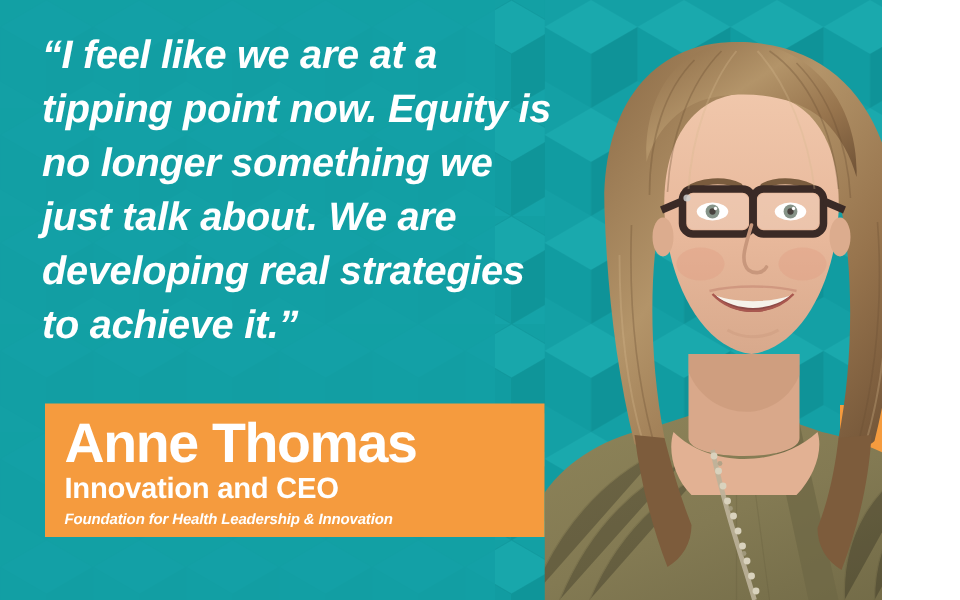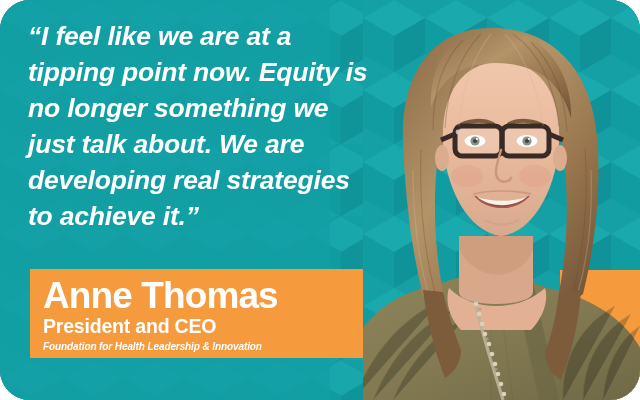--- a/index.html
+++ b/index.html
@@ -2,26 +2,25 @@
 <html><head>
 <meta charset="utf-8">
 <style>
   html, body {
     margin: 0;
     padding: 0;
     background: #ffffff;
   }
   #card {
     position: relative;
-    width: 640px;
+    width: 588px;
     height: 400px;
     overflow: hidden;
     font-family: "Liberation Sans", sans-serif;
     background: #1d4ed8;
-    border-radius: 30px;
   }
 
   
   .hex-layer {
     position: absolute;
     inset: 0;
     pointer-events: none;
   }
   .hex-layer svg { display: block; width: 640px; height: 400px; }
 
@@ -278,17 +277,17 @@
         <path d="M60,290 C64,322 72,352 82,378 C92,372 98,362 98,350 C90,330 84,308 80,292 Z" fill="#7d5c3c"></path>
         <path d="M218,290 C216,324 208,354 198,380 C188,374 182,364 182,352 C190,332 194,310 196,292 Z" fill="#7d5c3c"></path>
       </g>
     </svg>
   </div>
 
   <div id="quote">“I feel like we are at a tipping point now. Equity is no longer something we just talk about. We are developing real strategies to achieve it.”</div>
 
   <div id="nameplate">
     <div id="speaker-name">Anne Thomas</div>
-    <div id="speaker-title">President and CEO</div>
+    <div id="speaker-title">Innovation and CEO</div>
     <div id="speaker-org">Foundation for Health Leadership &amp; Innovation</div>
   </div>
 
 </div>
 
 </body></html>

